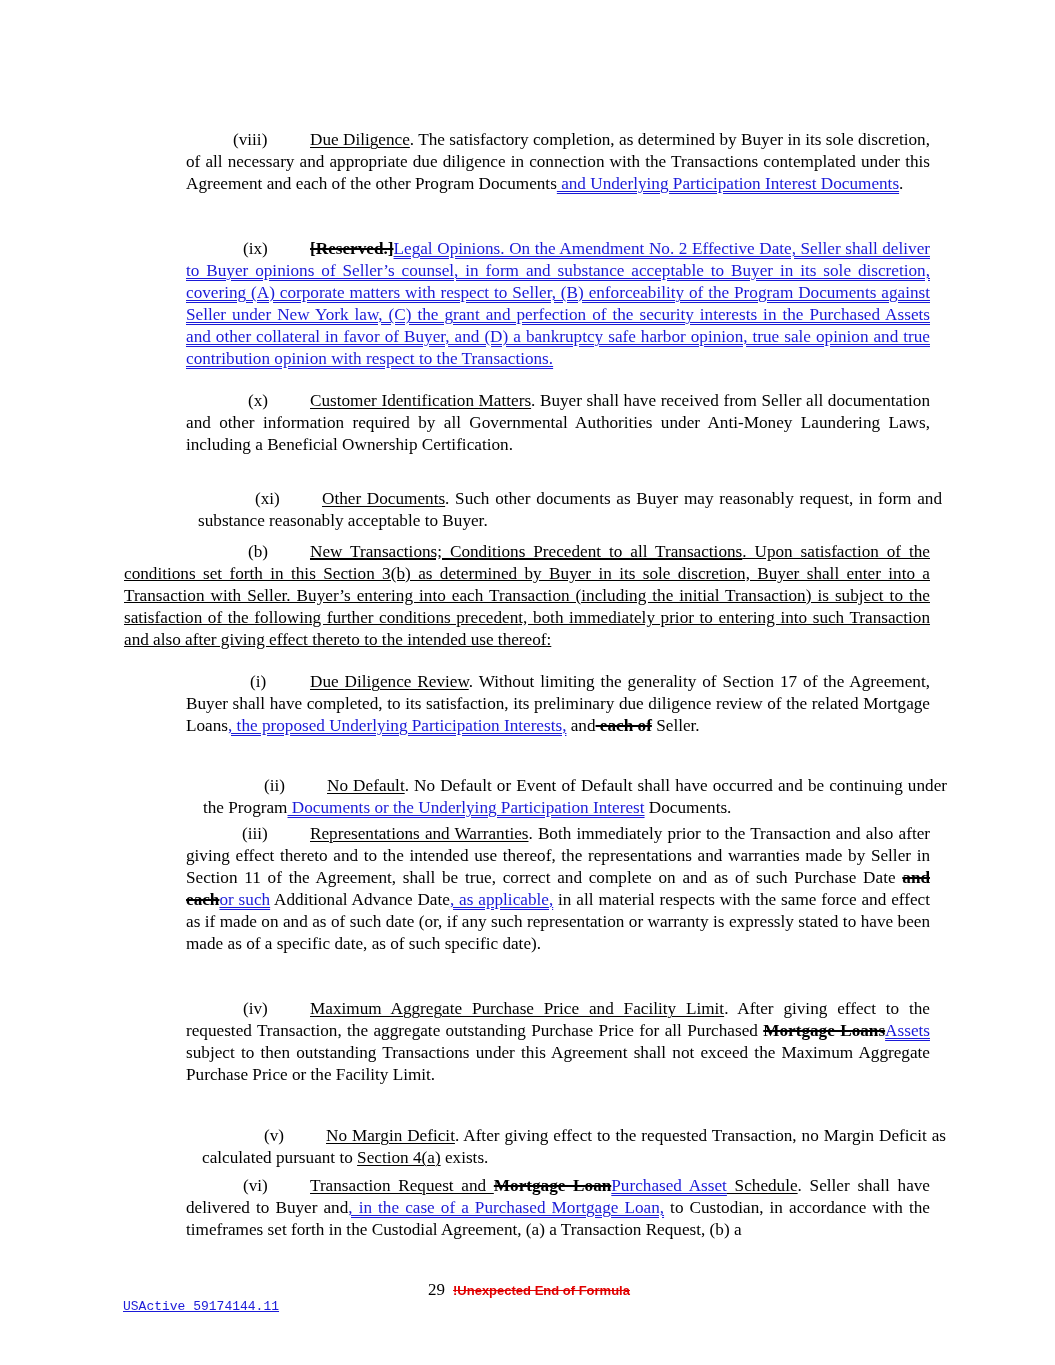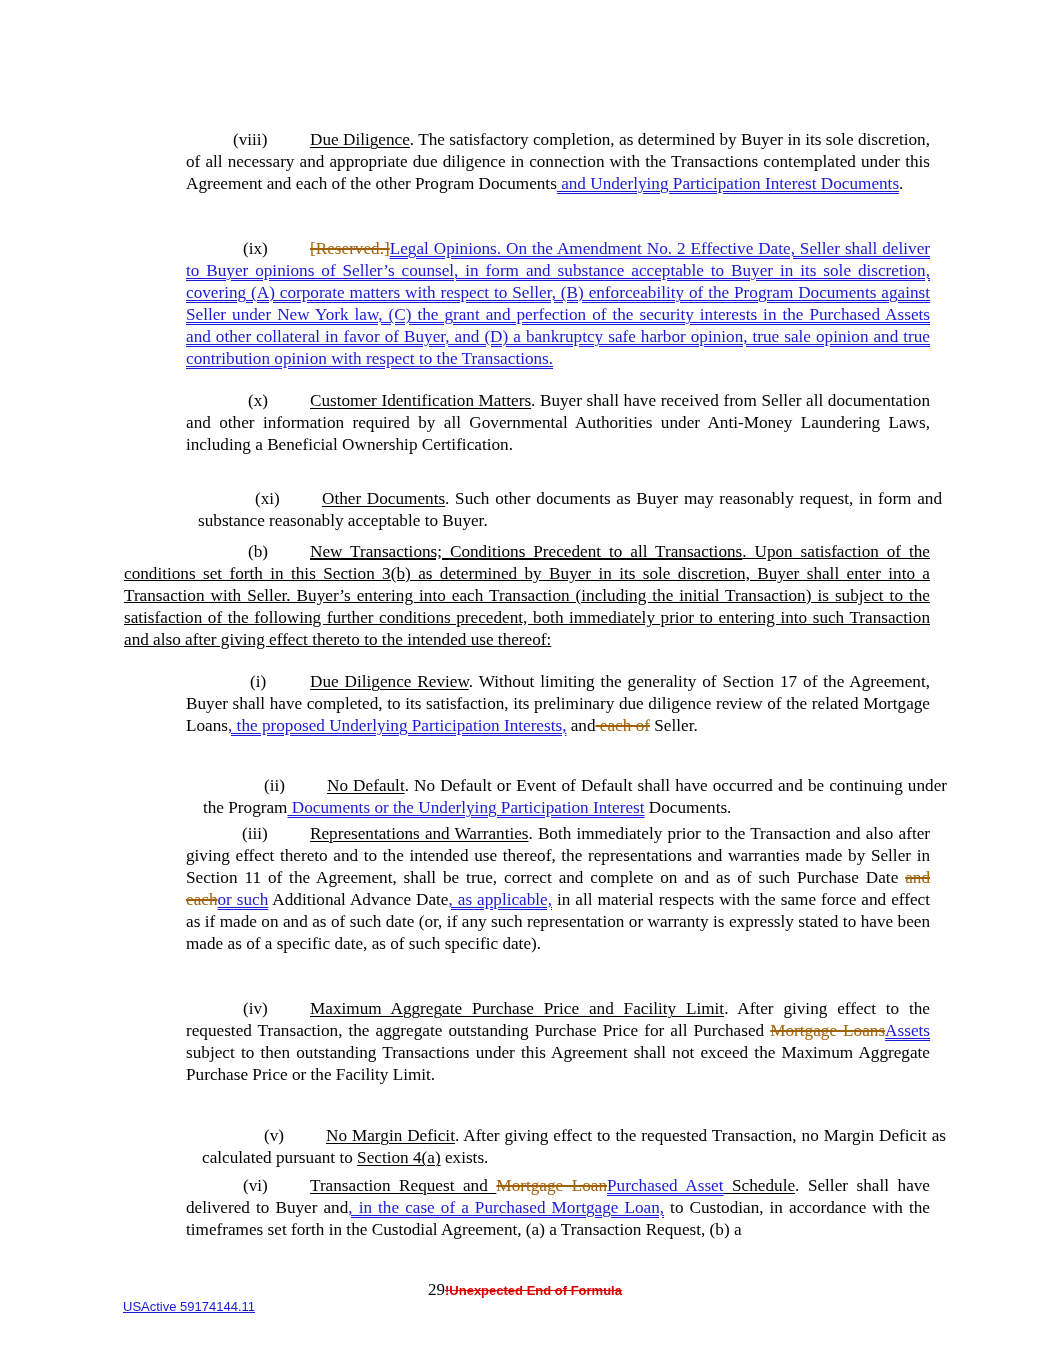--- a/index.html
+++ b/index.html
@@ -6,25 +6,25 @@
   body { width: 1055px; height: 1365px; position: relative; overflow: hidden;
          font-family: "Liberation Serif", "DejaVu Serif", serif; color: #000; }
   .page { position: absolute; left: 0; top: 12px; width: 1055px; height: 1365px; }
   .p { position: absolute; font-size: 17.2px; line-height: 21.9px; text-align: justify;
        text-align-last: left; }
   .sub { left: 186px; width: 744px; }
   .top { left: 124px; width: 806px; text-decoration: underline; }
   .num { display: inline-block; }
   .u { text-decoration: underline; text-underline-offset: 2px; text-decoration-thickness: 1px; }
   .ins { color: #1a1ad8; text-decoration: underline double; text-decoration-thickness: 1px; text-underline-offset: 2px; }
-  .del { color: #a16207; text-decoration: line-through; text-decoration-thickness: 1.5px; }
+  .del { color: #000000; text-decoration: line-through; text-decoration-thickness: 1.5px; font-weight: bold; }
   .footer-page { position: absolute; top: 1268px; left: 428px; font-size: 17px; }
   .footer-del { font-family: "Liberation Sans", "DejaVu Sans", sans-serif; font-size: 13px; font-weight: bold;
-                color: #e00000; text-decoration: line-through; }
-  .docid { position: absolute; top: 1287px; left: 123px; font-family: Liberation Sans, sans-serif;
+                color: #e00000; text-decoration: line-through; padding-left: 8px; }
+  .docid { position: absolute; top: 1287px; left: 123px; font-family: Liberation Mono, monospace;
            font-size: 13px; color: #1a1ad8; text-decoration: underline; }
 </style>
 </head>
 <body>
 
 <div class="page">
 
   <p class="p sub" style="top:117px;margin:0"><span style="display:inline-block;width:47px"></span><span class="num" style="width:77px">(viii)</span><span class="u">Due Diligence</span><span>.  The satisfactory completion, as determined by Buyer in its sole discretion, of all necessary and appropriate due diligence in connection with the Transactions contemplated under this Agreement and each of the other Program Documents</span><span class="ins"> and Underlying Participation Interest Documents</span><span>.</span></p>
 
   <p class="p sub" style="top:226px;margin:0"><span style="display:inline-block;width:57px"></span><span class="num" style="width:67px">(ix)</span><span class="del">[Reserved.]</span><span class="ins">Legal Opinions.  On the Amendment No. 2 Effective Date, Seller shall deliver to Buyer opinions of Seller’s counsel, in form and substance acceptable to Buyer in its sole discretion, covering (A) corporate matters with respect to Seller, (B) enforceability of the Program Documents against Seller under New York law, (C) the grant and perfection of the security interests in the Purchased Assets and other collateral in favor of Buyer, and (D) a bankruptcy safe harbor opinion, true sale opinion and true contribution opinion with respect to the Transactions.</span></p>

